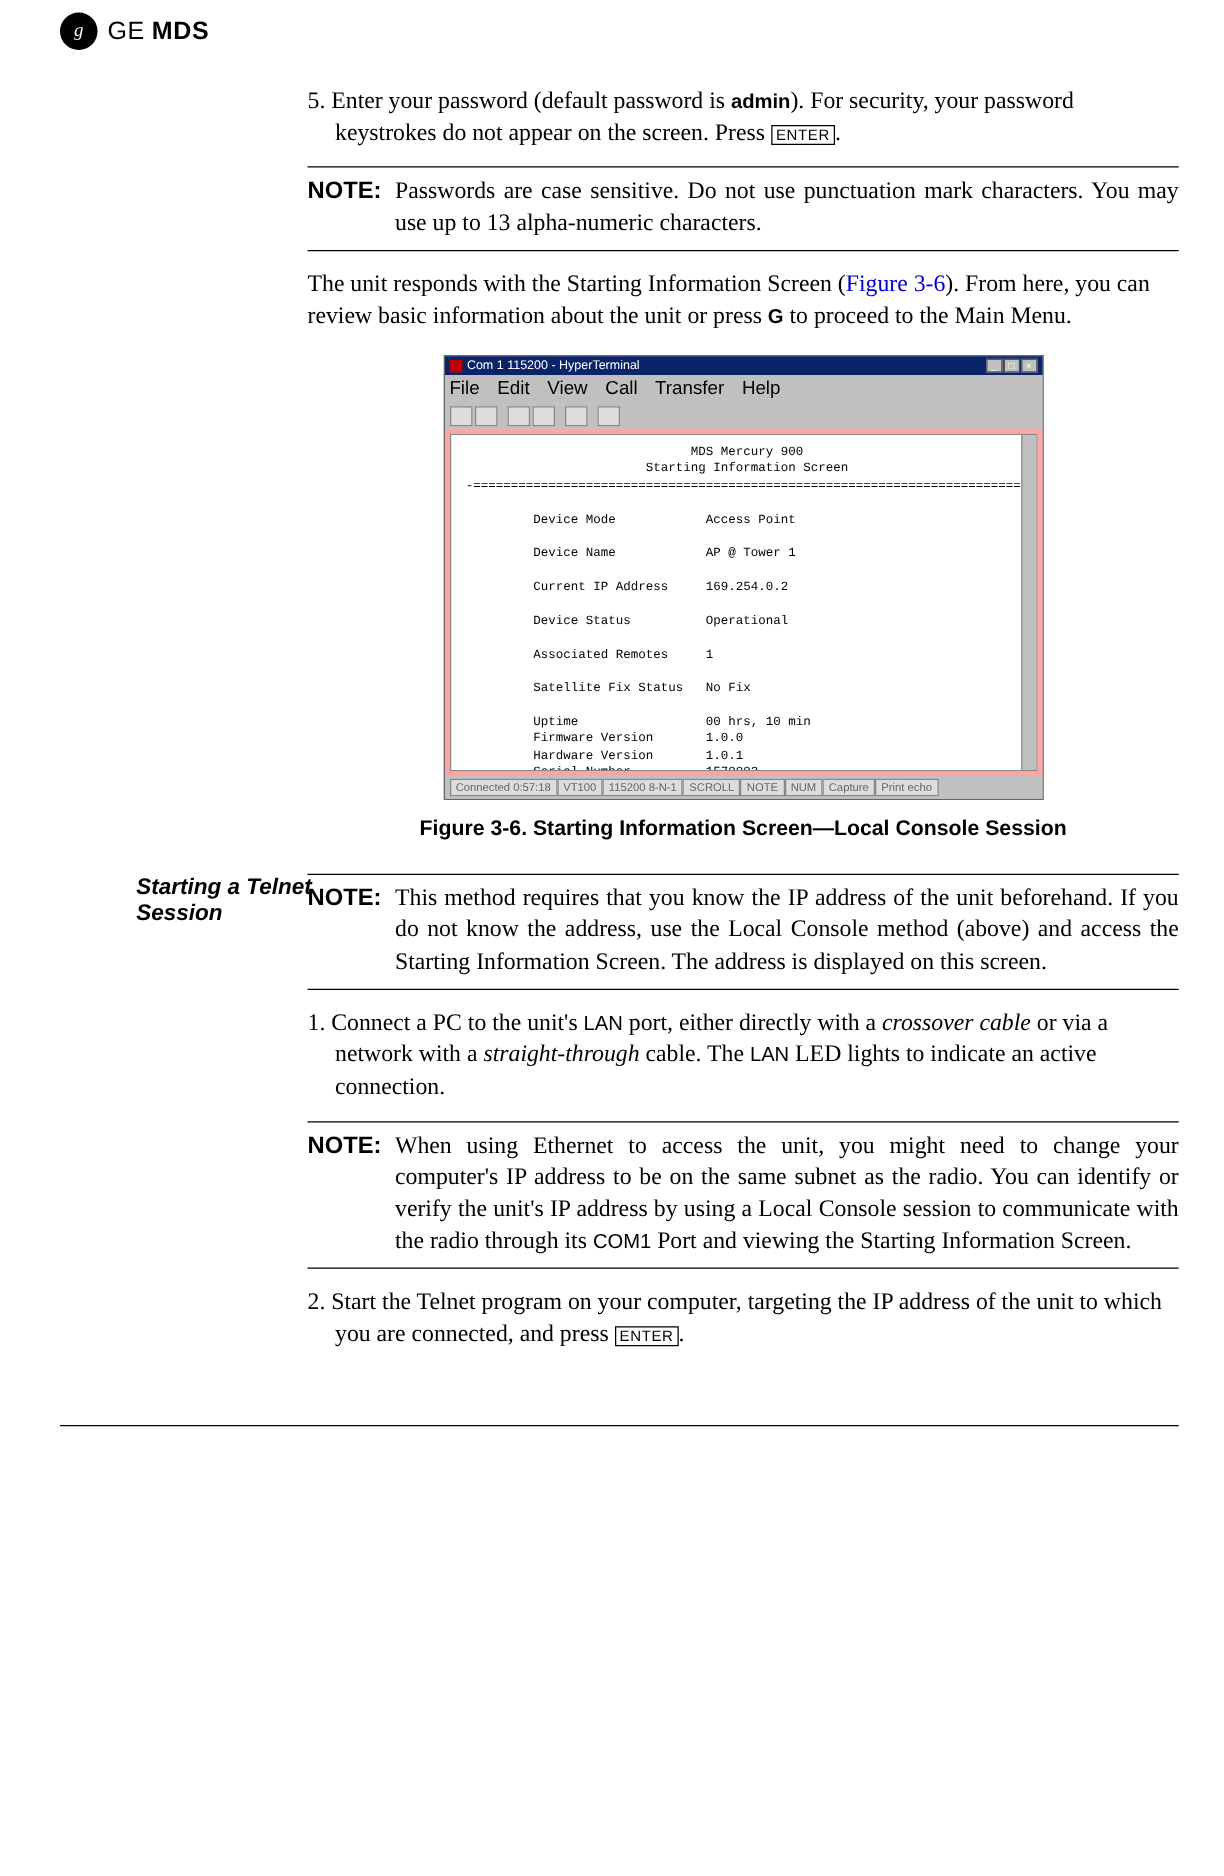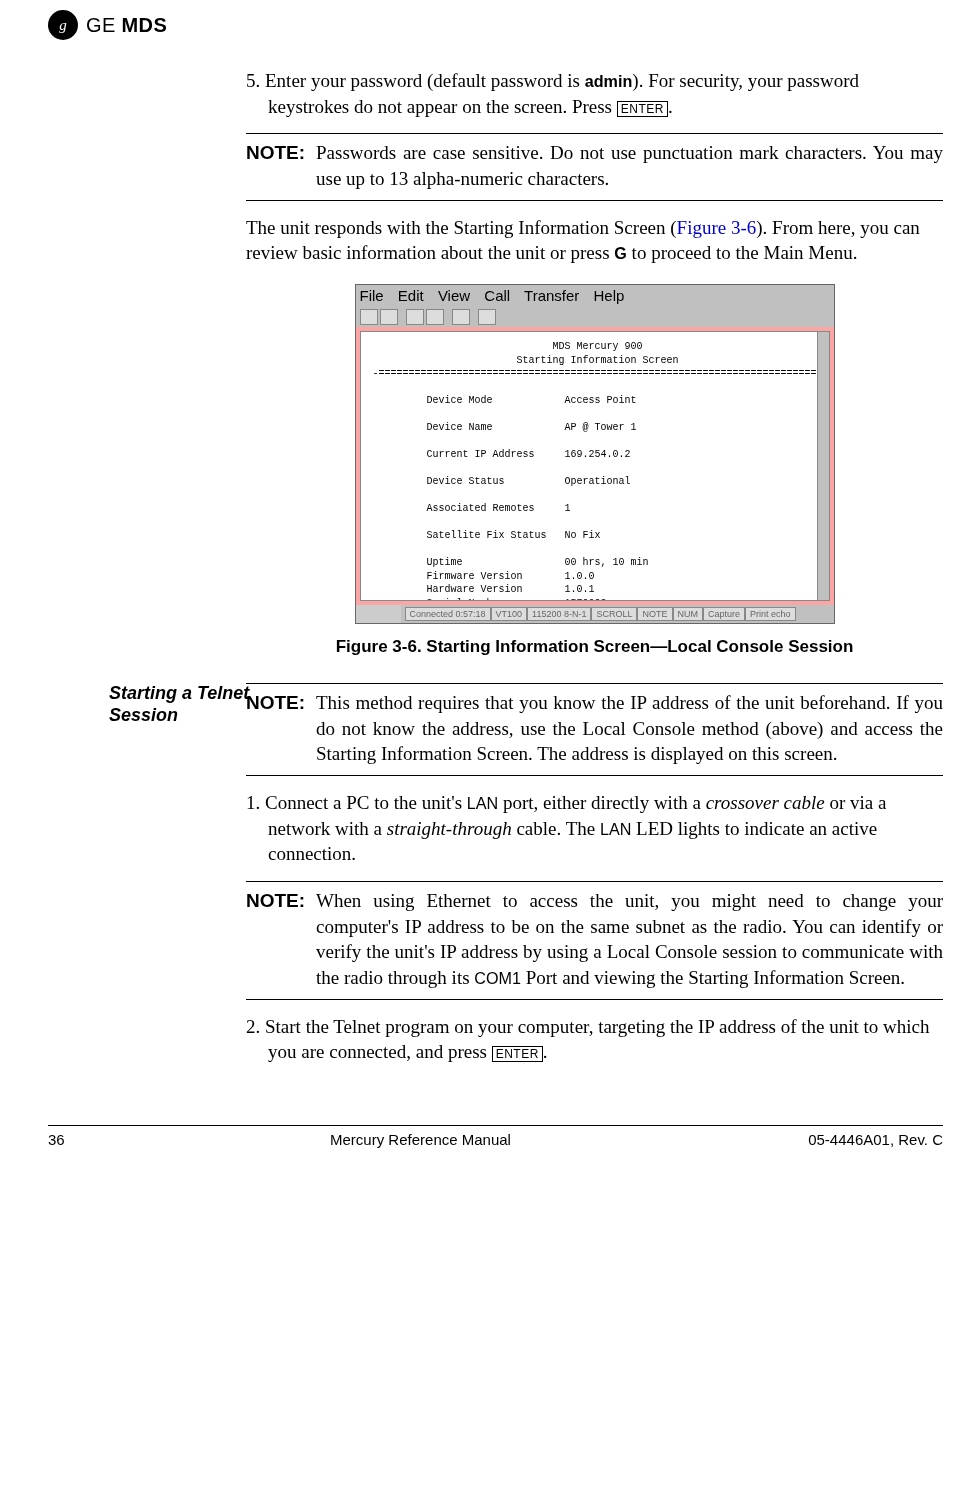--- a/index.html
+++ b/index.html
@@ -64,21 +64,21 @@
   .term-menu span { margin-right: 10px; }
   .term-tools { padding: 2px 4px; background:#c0c0c0; display:flex; gap:2px; }
   .tool { width:18px; height:16px; background:#ddd; border:1px solid #888; }
   .term-body-wrap { padding: 4px; background:#fca5a5; }
   .term-body {
     background:#fff; border:1px solid #888; padding:8px 6px 6px;
     font-family: "Lucida Console","Courier New",monospace; font-size:10px; line-height:1.35;
     white-space: pre; color:#000; height: 270px; overflow:hidden; position:relative;
   }
   .term-scroll { position:absolute; right:0; top:0; bottom:0; width:12px; background:#c0c0c0; border-left:1px solid #888; }
-  .term-status { padding:2px 4px; background:#c0c0c0; font-size:9px; display:flex; gap:0;margin-left:45px; }
+  .term-status { padding:2px 4px; background:#c0c0c0; font-size:9px; display:flex; gap:0; }
   .term-status span { border:1px solid #888; padding:0 4px; background:#ddd; color:#666; }
   .footer-hr { border:0; border-top:1px solid #000; margin: 60px 0 4px; }
   .footer { display:flex; font-family: Arial, Helvetica, sans-serif; font-size:15px; }
   .footer .c1{ flex:0 0 50px;} .footer .c2{ flex:1; text-align:center;} .footer .c3{flex:0 0 200px; text-align:right;}
   .para { margin: 4px 0 10px; }
   .just { text-align: justify; }
 </style>
 </head>
 <body>
 
@@ -105,20 +105,29 @@
         <div class="note-label">NOTE:</div>
         <div class="note-body">Passwords are case sensitive. Do not use punctuation mark characters. You may use up to 13 alpha-numeric characters.</div>
       </div>
     </div>
 
     <div class="para">
       <span>The unit responds with the Starting Information Screen (</span><span class="figlink">Figure 3-6</span><span>). From here, you can review basic information about the unit or press </span><span class="code">G</span><span> to proceed to the Main Menu.</span>
     </div>
 
     <div class="term-outer">
+      <div class="term-title">
+        <div class="icon"></div>
+        <span>Com 1 115200 - HyperTerminal</span>
+        <div class="sp">
+          <div class="winbtn">_</div>
+          <div class="winbtn">□</div>
+          <div class="winbtn">×</div>
+        </div>
+      </div>
       <div class="term-menu">
         <span>File</span>
         <span>Edit</span>
         <span>View</span>
         <span>Call</span>
         <span>Transfer</span>
         <span>Help</span>
       </div>
       <div class="term-tools">
         <div class="tool"></div>
@@ -195,18 +204,13 @@
       </div>
 
       <div class="para indent">
         <span>2.</span>
         <span>Start the Telnet program on your computer, targeting the IP address of the unit to which you are connected, and press </span><span class="key">ENTER</span><span>.</span>
       </div>
     </div>
   </div>
 
   <hr class="footer-hr">
-  <div class="footer">
-    <div class="c1">36</div>
-    <div class="c2">Mercury Reference Manual</div>
-    <div class="c3">05-4446A01, Rev. C</div>
-  </div>
 </div>
 
 </body></html>

